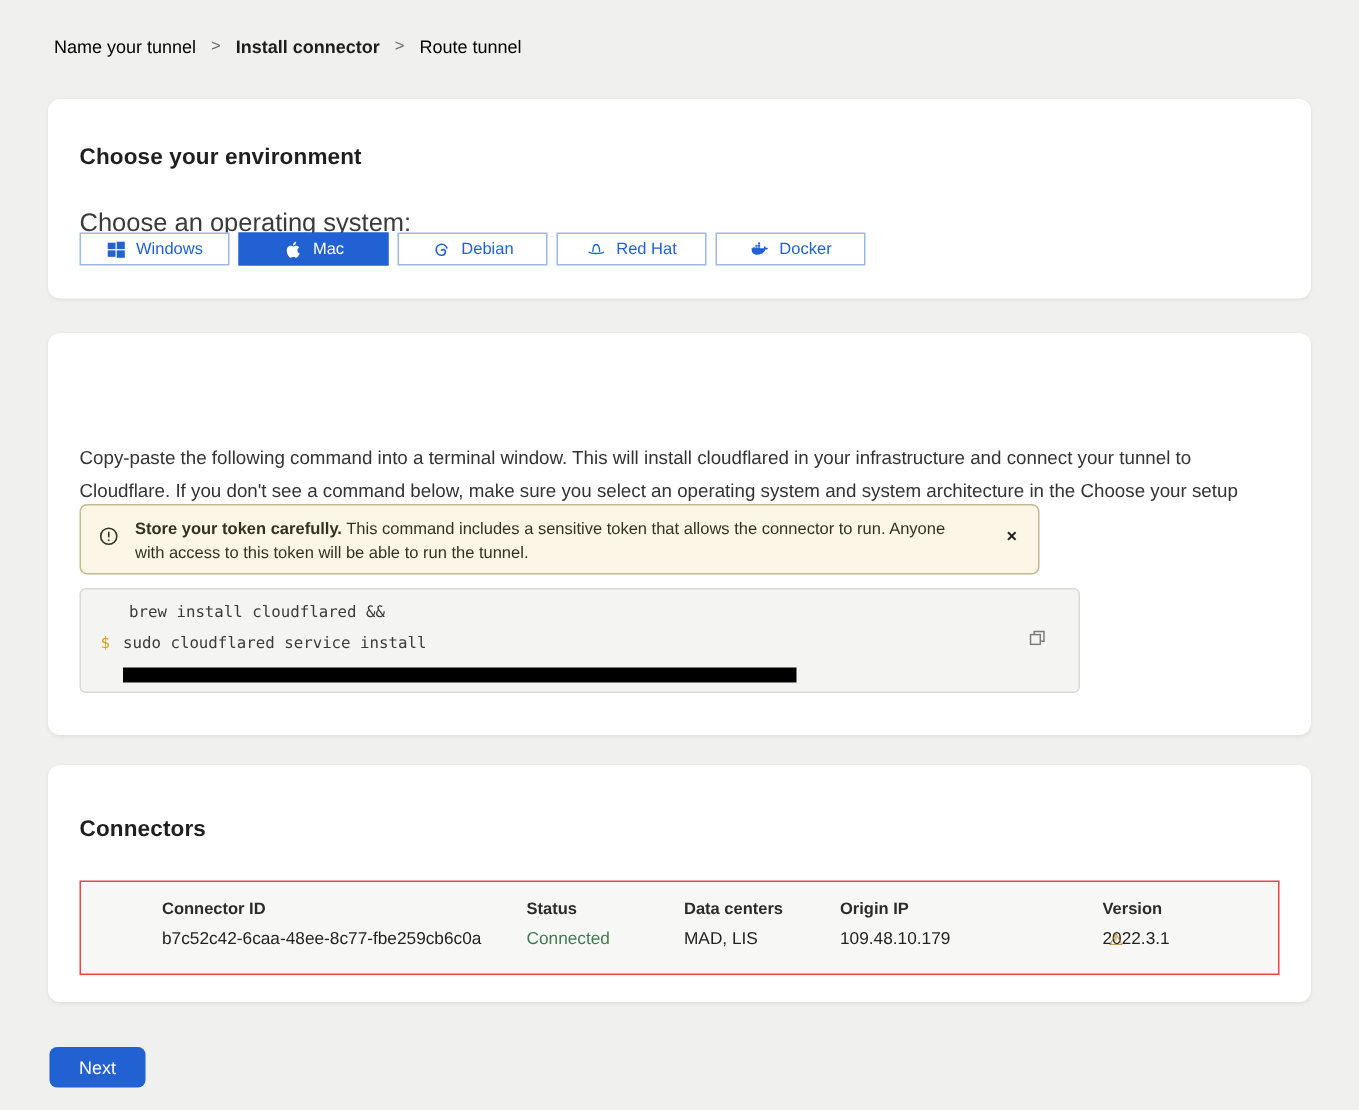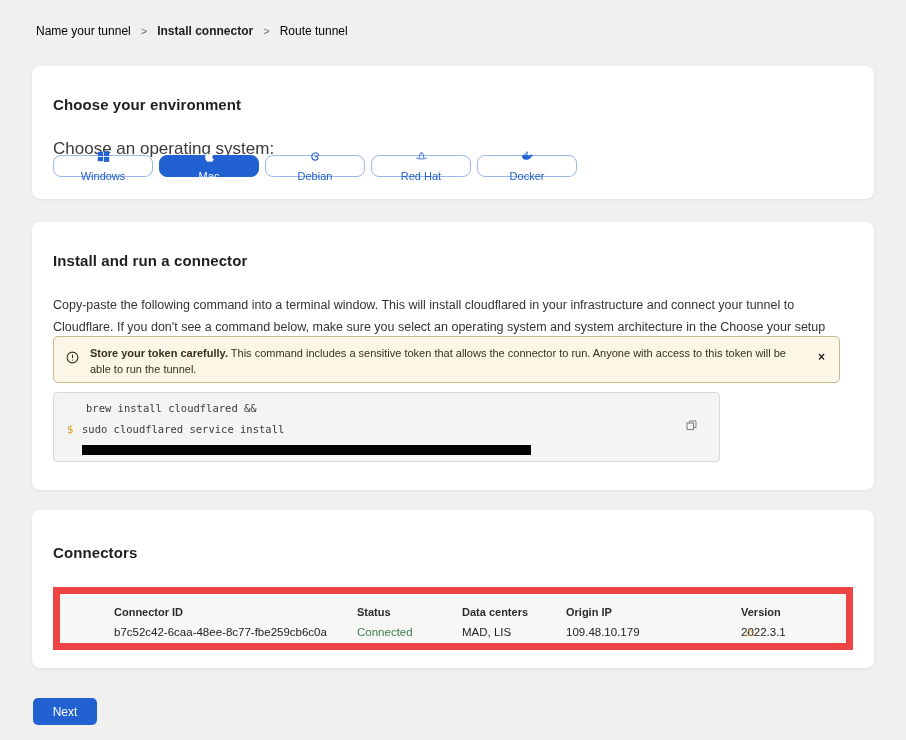--- a/index.html
+++ b/index.html
@@ -25,31 +25,31 @@
   .card h2 { position:absolute; left:21px; font-size:15px; font-weight:700; color:#1f1f1f; letter-spacing:.1px; }
   #card-environment h2 { top:30px; }
   #card-install h2 { top:30px; }
   #card-connectors h2 { top:34px; }
 
   
   .os-label { position:absolute; left:21px; top:73px; font-size:17px; color:#3a3a3a; }
   .os-row { position:absolute; left:21px; top:89px; display:flex; gap:6px; }
   .os-btn {
     width:100px; height:22px; display:flex; align-items:center; justify-content:center; gap:7px;
-    background:#ffffff; border:1px solid #9db7e8; border-radius:8px;
-    color:#2161d2; font-size:11px; font-family:inherit; cursor:pointer;flex-direction:column;
+    background:#ffffff; border:1px solid #9db7e8; border-radius:0;
+    color:#2161d2; font-size:11px; font-family:inherit; cursor:pointer;
   }
   .os-btn.selected { background:#2161d2; border-color:#2161d2; color:#ffffff; }
   .os-icon { display:inline-flex; width:13px; height:13px; align-items:center; justify-content:center; }
   .os-icon svg { width:13px; height:13px; display:block; }
 
   
   .description { position:absolute; left:21px; top:72px; width:798px; font-size:12.5px; line-height:22px; color:#333333; }
   .warning-box {
-    position:absolute; left:21px; top:114px; width:787px; height:47px;
+    position:absolute; left:21px; top:114px; width:640px; height:47px;
     background:#fcf6e7; border:1px solid #c6ba90; border-radius:5px;
     padding:8px 44px 8px 36px; font-size:11px; line-height:16px; color:#33311f;
   }
   .warning-box .warn-icon { position:absolute; left:12px; top:14px; width:13px; height:13px; color:#33311f; }
   .warning-box .warn-icon svg { width:13px; height:13px; display:block; }
   .warning-box b { font-weight:700; }
   .warning-close { position:absolute; right:14px; top:14px; font-size:12px; font-weight:700; color:#222; cursor:pointer; line-height:12px; }
 
   .code-block {
     position:absolute; left:21px; top:170px; width:667px; height:70px;
@@ -62,21 +62,21 @@
   .code-line3 { position:absolute; left:28px; top:41px; white-space:pre; display:flex; align-items:center; }
   .redact-bar { display:inline-block; background:#000; height:10px; }
   .redact-1 { width:540px; margin-left:1px; }
   .redact-row2 { position:absolute; left:28px; top:52px; width:449px; height:10px; background:#000; }
   .copy-btn { position:absolute; right:21px; top:26px; width:13px; height:13px; color:#7a7a7a; cursor:pointer; }
   .copy-btn svg { width:13px; height:13px; display:block; }
 
   
   .connectors-table {
     position:absolute; left:21px; top:77px; width:800px; height:63px;
-    background:#f7f7f6; border:7px solid #ef4444;
+    background:#f7f7f6; border:1px solid #ef4444;
   }
   .tbl-row { position:absolute; left:0; width:100%; }
   .tbl-row span { position:absolute; white-space:nowrap; }
   .tbl-head { top:12px; font-size:11px; font-weight:700; color:#2b2b2b; }
   .tbl-data { top:32px; font-size:11.5px; color:#222; }
   .col-id { left:54px; }
   .col-status { left:297px; }
   .col-dc { left:402px; }
   .col-ip { left:506px; }
   .col-ver { left:681px; }
@@ -160,21 +160,20 @@
             <rect x="9.9" y="3" width="2.6" height="2.4"></rect>
           </svg>
       </span>
       <span>Docker</span>
     </button>
 
   </div>
 </section>
 
 <section class="card" id="card-install">
-  <h2>Install and run a connector</h2>
   <p class="description">Copy-paste the following command into a terminal window. This will install cloudflared in your infrastructure and connect your tunnel to Cloudflare. If you don't see a command below, make sure you select an operating system and system architecture in the Choose your setup card.</p>
 
   <div class="warning-box">
     <span class="warn-icon">
       <svg viewBox="0 0 16 16" fill="none" stroke="currentColor" stroke-width="1.3">
           <circle cx="8" cy="8" r="6.6"></circle>
           <line x1="8" y1="4.4" x2="8" y2="8.8"></line>
           <circle cx="8" cy="11.2" r="0.7" fill="currentColor" stroke="none"></circle>
         </svg>
     </span>

